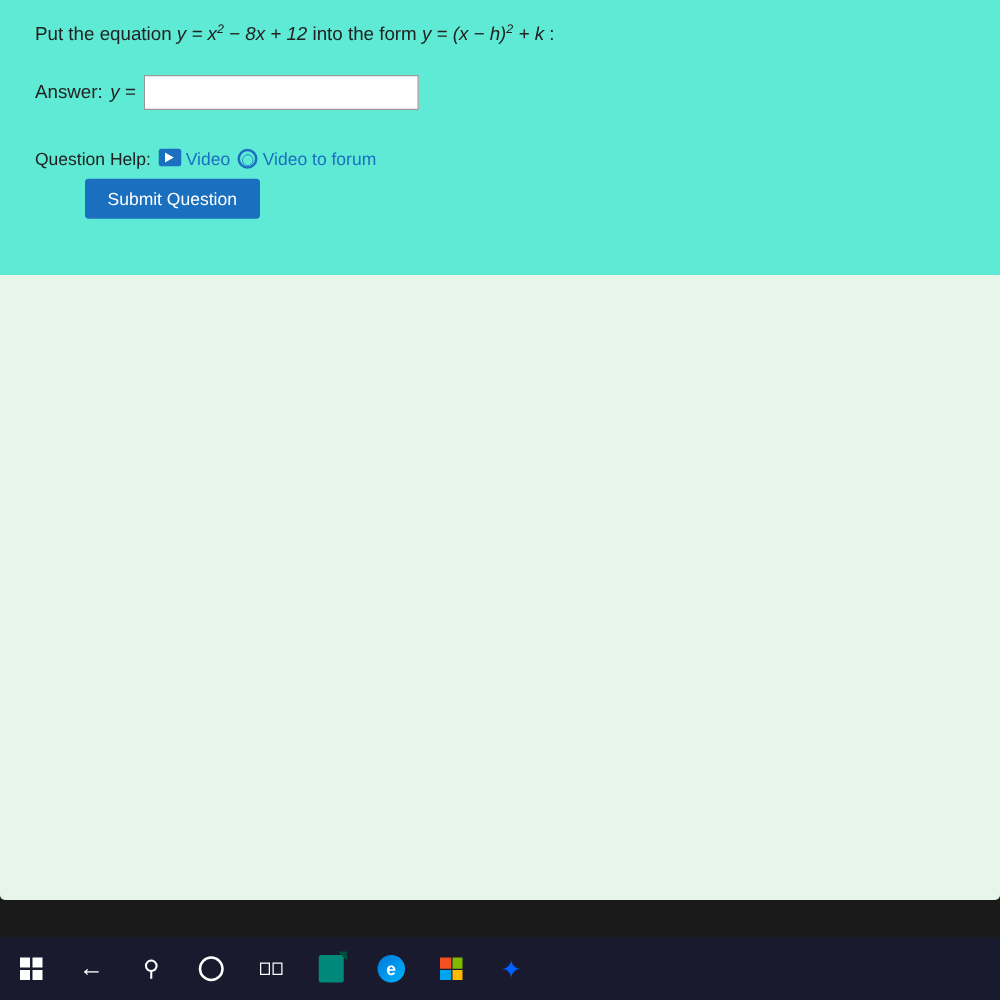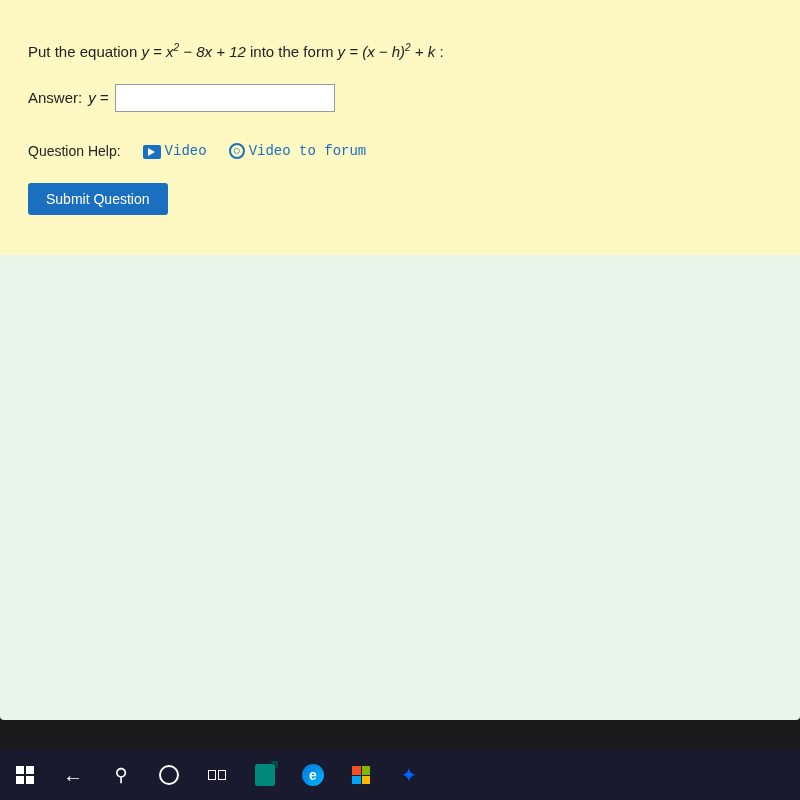--- a/index.html
+++ b/index.html
@@ -17,23 +17,23 @@
       position: absolute;
       top: 0;
       left: 0;
       right: 0;
       bottom: 80px;
       background: #e8f5e9;
       border-radius: 4px;
     }
 
     .content-area {
-      background: #fef9c3;
+      background: #5eead4;
       margin: 0;
-      padding: 40px 28px;
+      padding: 16px 28px;
       min-height: 220px;
     }
 
     .question-text {
       font-size: 15px;
       color: #222;
       margin-bottom: 20px;
       line-height: 1.5;
     }
 
@@ -64,35 +64,34 @@
       border: 1px solid #999;
       padding: 2px 6px;
       font-size: 14px;
       outline: none;
       background: #fff;
     }
 
     .help-row {
       display: flex;
       align-items: center;
-      gap: 22px;
-      margin-bottom: 24px;
+      gap: 6px;
+      margin-bottom: 8px;
       font-size: 14px;
       color: #222;
     }
 
     .help-link {
       display: flex;
-      align-items: flex-end;
+      align-items: flex-start;
       gap: 4px;
       color: #1a6fbf;
       text-decoration: none;
       cursor: pointer;
       font-size: 14px;
-      font-family: Liberation Mono, monospace;
     }
 
     .video-icon {
       width: 18px;
       height: 14px;
       background: #1a6fbf;
       border-radius: 2px;
       display: inline-flex;
       align-items: center;
       justify-content: center;
@@ -119,20 +118,21 @@
     }
 
     .submit-btn {
       background: #1a6fbf;
       color: white;
       border: none;
       padding: 8px 18px;
       font-size: 14px;
       cursor: pointer;
       border-radius: 3px;
+      margin-left: 40px;
     }
 
     
     .taskbar {
       position: absolute;
       bottom: 0;
       left: 0;
       right: 0;
       height: 50px;
       background: #1a1a2e;

